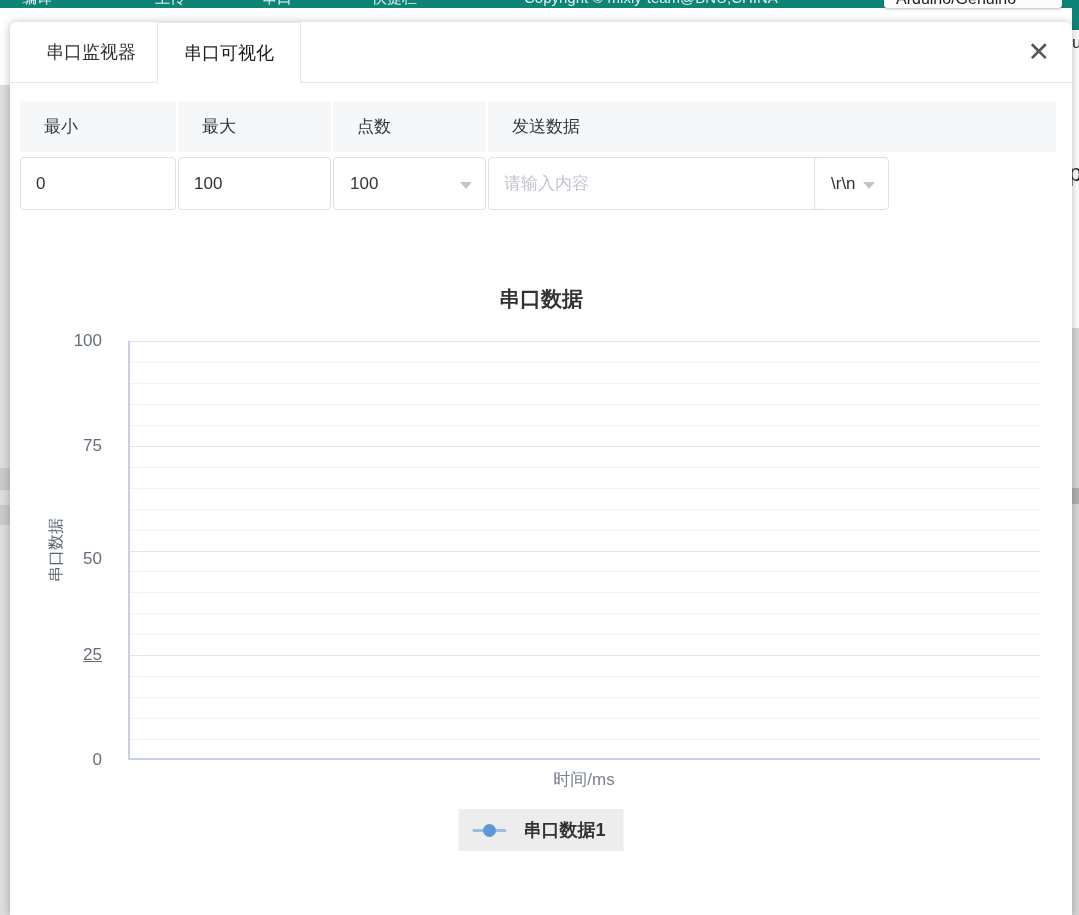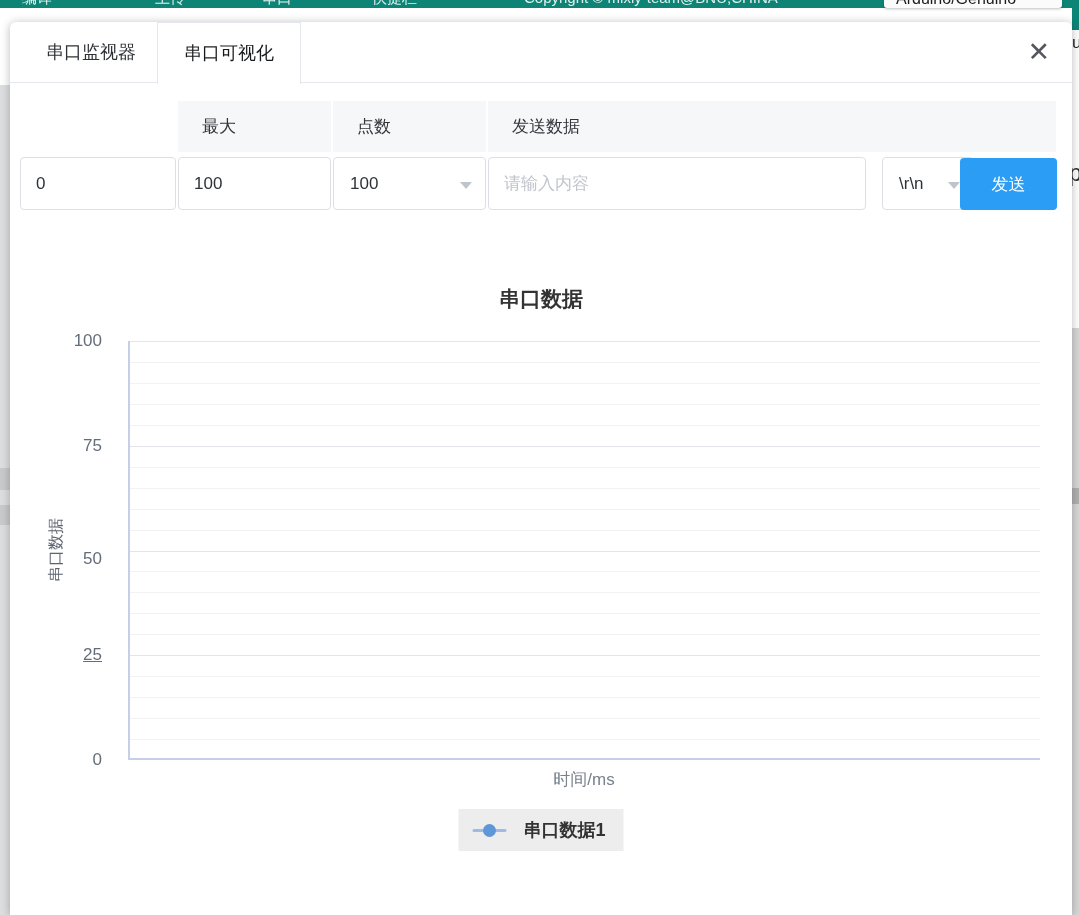--- a/index.html
+++ b/index.html
@@ -98,36 +98,36 @@
 </div>
 
 <div class="abs" id="dialog">
 
   <div class="rel" id="tabbar">
     <div class="tab" id="tab-monitor">串口监视器</div>
     <div class="tab" id="tab-visual">串口可视化</div>
   </div>
   <div class="rel" id="close-btn">✕</div>
 
+  <div class="hcell" style="left:10px;width:156px">最小</div>
   <div class="hcell" style="left:168px;width:153px">最大</div>
   <div class="hcell" style="left:323px;width:153px">点数</div>
   <div class="hcell" style="left:478px;width:568px">发送数据</div>
 
   <input class="field" style="left: 10px; width: 156px;" value="0">
   <input class="field" style="left: 168px; width: 153px;" value="100">
   <div class="field select" style="left:323px;width:153px">
     <span>100</span>
     <span class="caret"></span>
   </div>
   <input class="field" style="left: 478px; width: 378px;" placeholder="请输入内容">
-  <div class="field select" style="left:872px;width:92px">
+  <div class="field select" style="left:804px;width:75px">
     <span>\r\n</span>
     <span class="caret"></span>
   </div>
-  <button id="send-btn">发送</button>
 
   <div class="rel" id="chart-title">串口数据</div>
   <div class="rel" id="plot-area">
       <div class="gl" style="top: 398.05px;"></div>
       <div class="gl" style="top: 377.1px;"></div>
       <div class="gl" style="top: 356.15px;"></div>
       <div class="gl" style="top: 335.2px;"></div>
       <div class="gl major" style="top: 314.25px;"></div>
       <div class="gl" style="top: 293.3px;"></div>
       <div class="gl" style="top: 272.35px;"></div>

